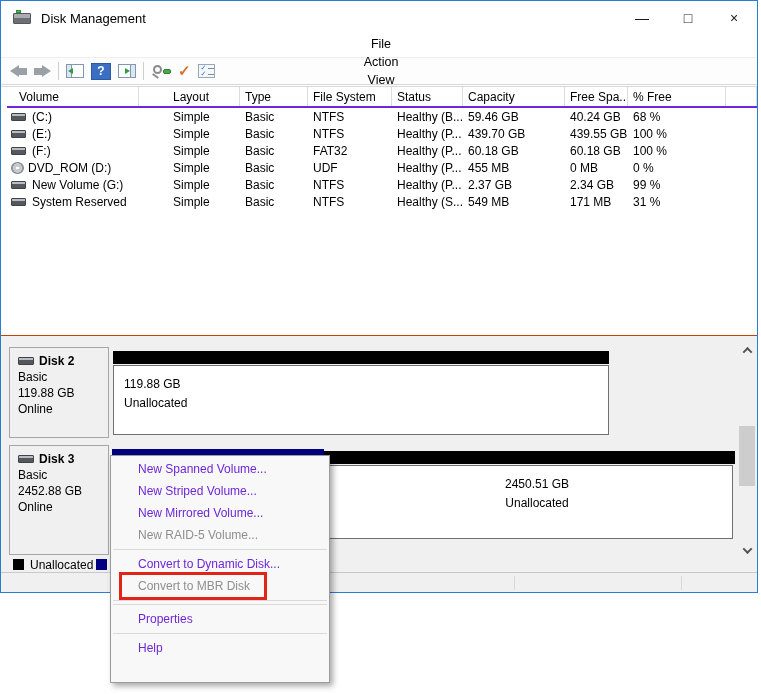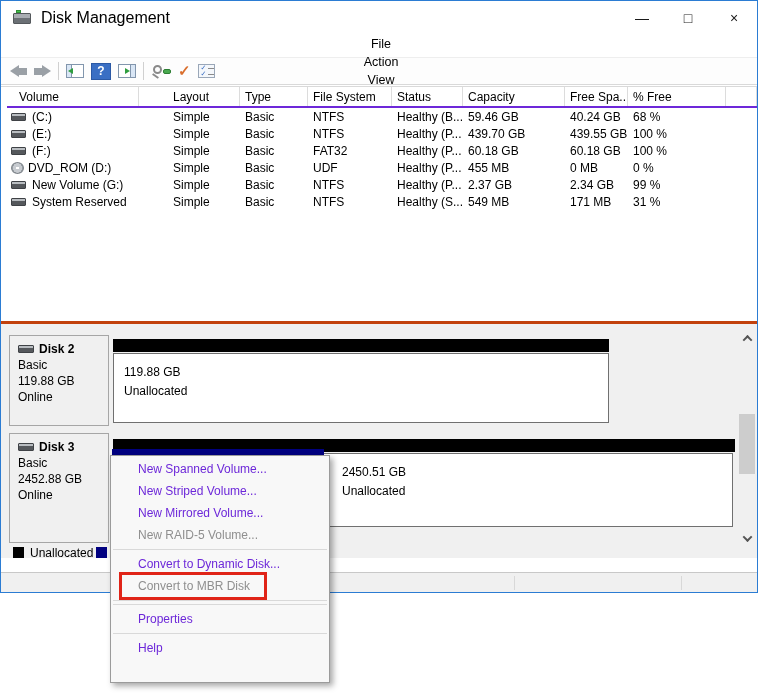--- a/index.html
+++ b/index.html
@@ -9,21 +9,21 @@
 
   
   .window { position:absolute; left:0; top:0; width:758px; height:593px;
             background:#fff; border:1px solid #2b7cd3; }
 
   
   .titlebar { height:34px; display:flex; align-items:center; padding-left:12px; background:#fff; }
   .appicon { width:18px; height:11px; background:linear-gradient(180deg,#a9adb2 0 40%,#6b7075 40% 100%);
              border:1px solid #54585c; border-radius:1px; position:relative; }
   .appicon .led { position:absolute; left:2px; top:-4px; width:5px; height:3px; background:#49c24f; border:1px solid #2f8f35; }
-  .title { margin-left:10px; font-size:16px; }
+  .title { margin-left:10px; font-size:13px; }
   .controls { margin-left:auto; display:flex; height:100%; }
   .ctrl { width:46px; height:100%; display:flex; align-items:center; justify-content:center;
           font-size:14px; color:#1a1a1a; cursor:default; }
 
   
   .menubar { height:23px; display:flex; align-items:center; padding-left:4px;
              border-bottom:1px solid #eeeeee; background:#fff;flex-direction:column; }
   .menubar .mitem { padding:2px 10px; font-size:12.5px; }
 
   
@@ -65,22 +65,22 @@
   .c-st{width:71px;} .c-cap{width:102px;} .c-free{width:63px;} .c-pct{width:98px;} .c-fill{flex:1;}
   .volcell { display:flex; align-items:center; padding-left:4px; }
   .vol-icon { flex:none; width:15px; height:8px; margin-right:6px;
               background:linear-gradient(180deg,#b9bdc1 0 40%,#55585c 40% 100%);
               border:1px solid #3f4246; border-radius:1px; }
   .vol-icon.dvd { width:13px; height:12px; border-radius:50%; border:1px solid #7e848a;
                   background:radial-gradient(circle at 50% 50%, #ffffff 0 18%, #c7cbd0 19% 62%, #9aa0a6 63% 100%);
                   margin-right:4px; }
 
   
-  .bottompane { position:absolute; left:0; top:320px; width:756px; height:237px;
-                background:#f0f0f0; border-top:3px solid #c2410c; }
+  .bottompane { position:absolute; left:0; top:334px; width:756px; height:237px;
+                background:#f0f0f0; border-top:1px solid #c2410c; }
   .diskcard { position:absolute; left:8px; width:100px; border:1px solid #a6a6a6; background:#f0f0f0;
               padding:5px 0 0 8px; line-height:16px; }
   .diskcard .dname { display:flex; align-items:center; font-weight:bold; }
   .disk-icon { width:16px; height:8px; margin-right:5px;
                background:linear-gradient(180deg,#b9bdc1 0 40%,#55585c 40% 100%);
                border:1px solid #3f4246; border-radius:1px; }
   .strip { position:absolute; height:13px; background:#000; }
   .gbox  { position:absolute; background:#fff; border:1px solid #707070; line-height:19px; }
   .gbox .gtext { padding-top:9px; }
 
@@ -314,21 +314,21 @@
       <div class="dname">
           <span class="disk-icon"></span>
           <span>Disk 3</span>
         </div>
       <div>Basic</div>
       <div>2452.88 GB</div>
       <div>Online</div>
     </div>
     <div class="strip" style="left:112px; top:115px; width:622px;"></div>
     <div class="gbox" style="left:112px; top:129px; width:620px; height:74px;">
-      <div class="gtext" style="padding-left:228px;">
+      <div class="gtext" style="padding-left:228px;text-align:center;">
         <div>2450.51 GB</div>
         <div>Unallocated</div>
       </div>
     </div>
 
     <div class="sbar">
       <div class="sbtn" style="top:0;">
           <span class="chev up"></span>
         </div>
       <div class="sthumb"></div>

